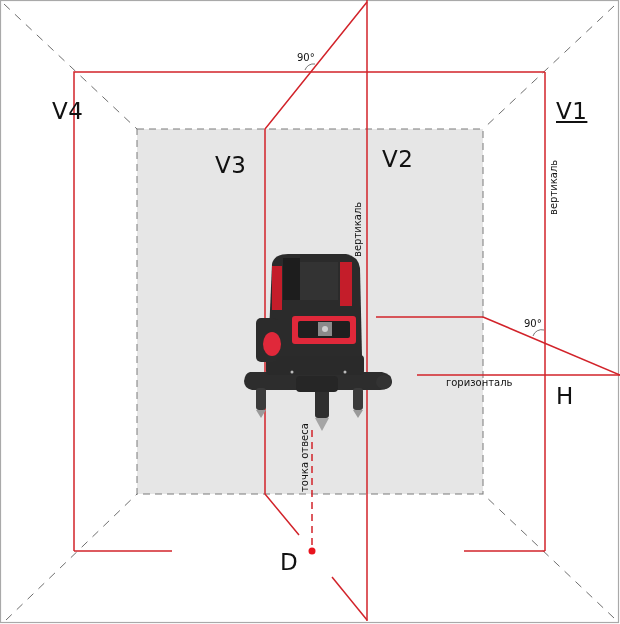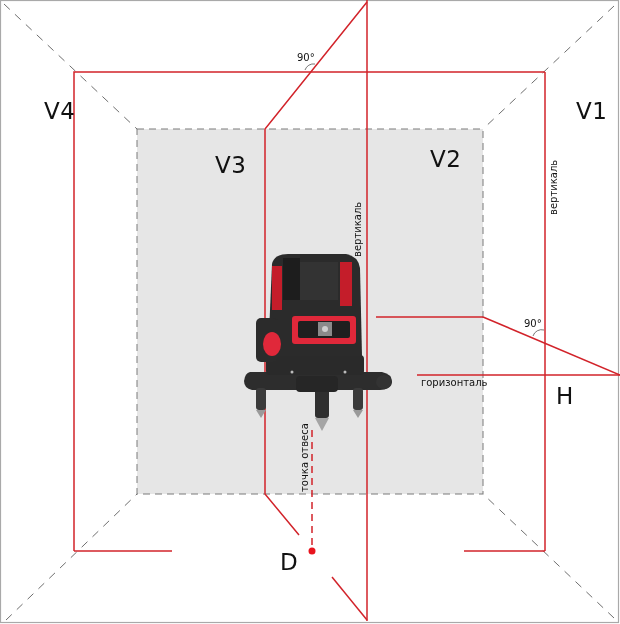--- a/index.html
+++ b/index.html
@@ -83,27 +83,27 @@
       <ellipse cx="272" cy="344" rx="9" ry="12" fill="#e0283a"></ellipse>
 
       <rect x="292" y="316" width="64" height="28" rx="3" fill="#e0283a"></rect>
       <rect x="298" y="321" width="52" height="17" rx="2" fill="#1f1f1f"></rect>
       <rect x="318" y="322" width="14" height="14" fill="#8a8a8a"></rect>
       <circle cx="325" cy="329" r="3" fill="#cfcfcf"></circle>
     </g>
   </svg>
 
   
-  <div class="lbl big" style="left:44px; top:98px;">V4</div>
+  <div class="lbl big" style="left:52px; top:98px;">V4</div>
   <div class="lbl big" style="left:215px; top:152px;">V3</div>
-  <div class="lbl big" style="left:382px; top:146px;margin-left:48px;">V2</div>
-  <div class="lbl big" style="left:576px; top:98px;">V1</div>
+  <div class="lbl big" style="left:382px; top:146px;">V2</div>
+  <div class="lbl big" style="left:556px; top:98px;text-decoration:underline;">V1</div>
   <div class="lbl big" style="left:556px; top:383px;">H</div>
   <div class="lbl big" style="left:280px; top:549px;">D</div>
 
   <div class="lbl small" style="left:297px; top:52px;">90°</div>
   <div class="lbl small" style="left:524px; top:318px;">90°</div>
-  <div class="lbl small" style="left:421px; top:377px;">горизонталь</div>
+  <div class="lbl small" style="left:446px; top:377px;">горизонталь</div>
 
   <div class="lbl small rot" style="left:352px; top:257px;">вертикаль</div>
   <div class="lbl small rot" style="left:548px; top:215px;">вертикаль</div>
   <div class="lbl small rot" style="left:299px; top:492px;">точка отвеса</div>
 </div>
 
 </body></html>

